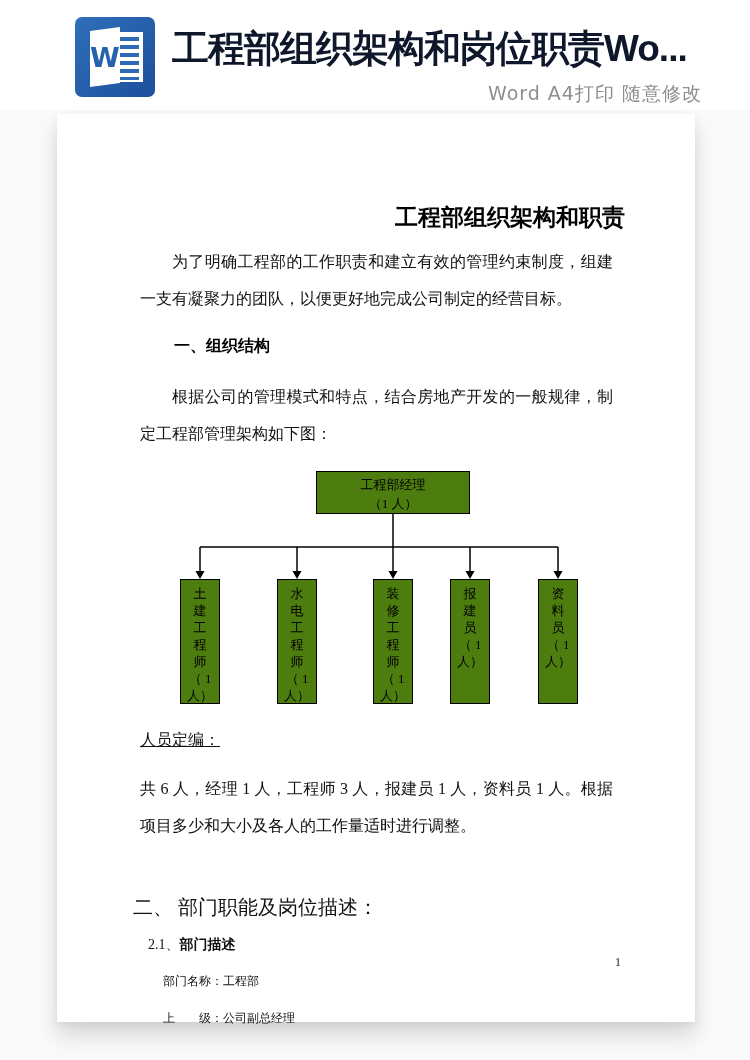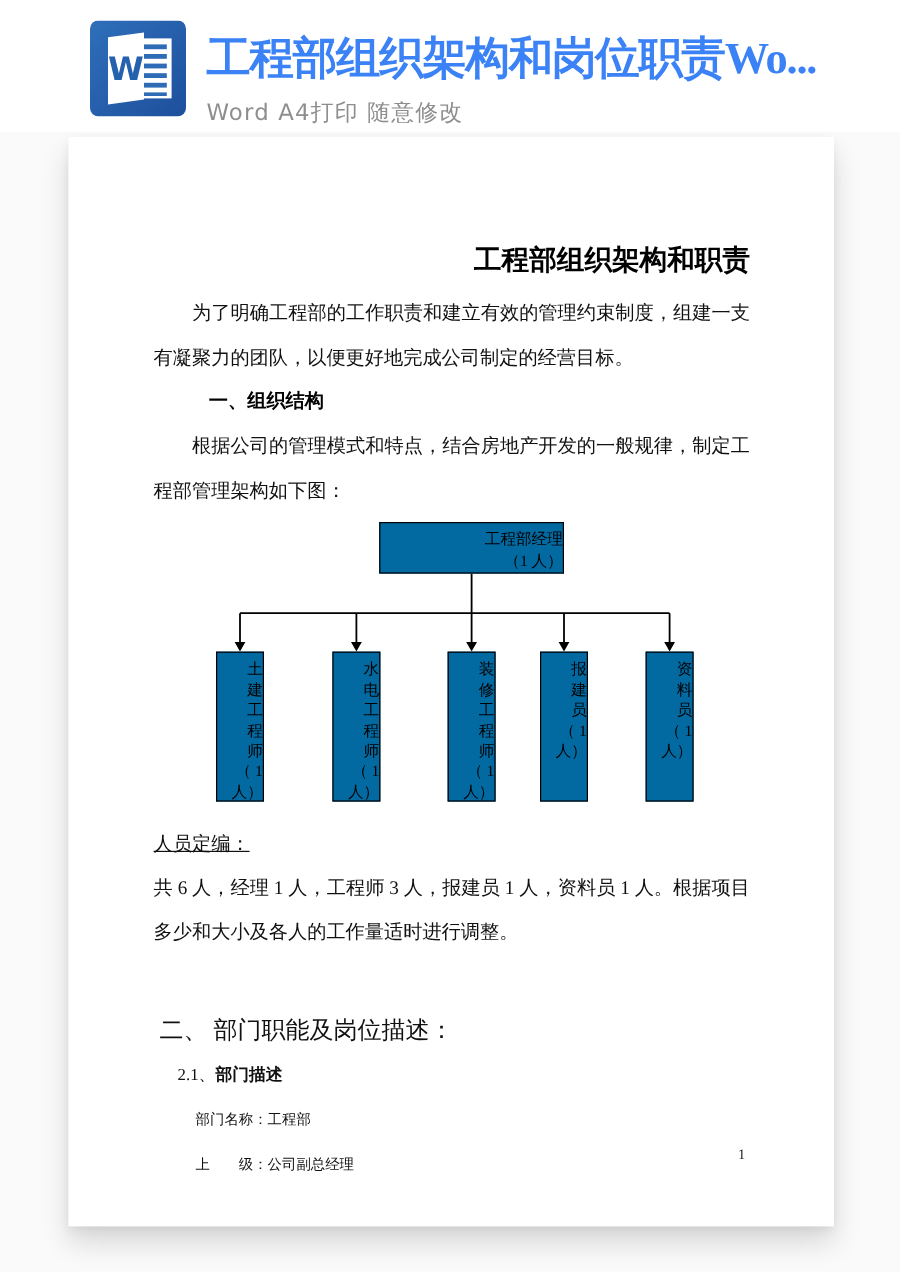--- a/index.html
+++ b/index.html
@@ -19,66 +19,66 @@
     background:#ffffff;
   }
   .word-icon {
     position:absolute; left:75px; top:17px;
     width:80px; height:80px;
   }
   .header-text {
     position:absolute; left:172px; top:24px; width:530px;
   }
   .header-title {
-    font-family:Liberation Serif, serif;
-    font-size:37px; font-weight:600; color:#3b82f6;
+    font-family:Liberation Sans, sans-serif;
+    font-size:37px; font-weight:600; color:#0f172a;
     white-space:nowrap; letter-spacing:-1px;
   }
   .header-subtitle {
     font-family:"DejaVu Sans", sans-serif;
     font-size:19px; color:#8e8e8e;
-    text-align:left; margin-top:7px; letter-spacing:1px;
+    text-align:right; margin-top:7px; letter-spacing:1px;
   }
 
   
   .page {
     position:absolute; left:57px; top:114px;
     width:638px; height:908px;
     background:#ffffff;
     box-shadow:0 14px 22px rgba(0,0,0,0.14), 0 3px 8px rgba(0,0,0,0.06);
     box-sizing:border-box;
     padding:92px 70px 0 71px;
   }
   .doc-title {
     font-family:"DejaVu Sans", sans-serif;
     font-size:23px; font-weight:bold; color:#000;
     text-align:right; margin:0 0 14px 0; line-height:23px;
   }
   .body-par {
-    font-size:16px; line-height:37px; margin:0;
+    font-size:16px; line-height:37px; margin:12px;
     text-align:justify; text-justify:inter-ideograph;
   }
   .indent2 { text-indent:2em; }
   .sec-heading {
     font-family:Liberation Mono, monospace;
     font-size:16px; font-weight:bold; color:#000;
     line-height:37px; margin:0 0 0 46px;
   }
   .sec2-line { font-size:20px; line-height:37px; margin:45px 0 0 5px; }
   .sec21-line { font-size:14px; line-height:37px; margin:0 0 0 20px; }
   .sec21-title { font-family:"DejaVu Sans", sans-serif; font-weight:bold; }
   .detail-line { font-size:12px; line-height:37px; margin:0 0 0 35px; }
 
   
   .org-chart { position:relative; width:497px; height:252px; margin:0; }
   .org-chart svg.connectors { position:absolute; left:0; top:0; }
   .chart-box {
     position:absolute; box-sizing:border-box;
-    border:1.5px solid #000; background:#0369a1;
-    text-align:right; font-size:13px; color:#000;
+    border:1.5px solid #000; background:#4d7c0f;
+    text-align:center; font-size:13px; color:#000;
   }
   .root-box { left:188px; top:7px; width:154px; height:43px; line-height:19px; padding-top:3px; }
   .vbox { top:115px; width:40px; height:125px; white-space:pre-line; line-height:17px; padding-top:5px; }
   .vbox-0 { left:52px; }  .vbox-1 { left:149px; } .vbox-2 { left:245px; }
   .vbox-3 { left:322px; } .vbox-4 { left:410px; }
 
   .staffing-label { margin-top:5px;text-decoration:underline; }
   .page-number {
     position:absolute; right:74px; bottom:52px;
     font-size:12px; color:#222;

